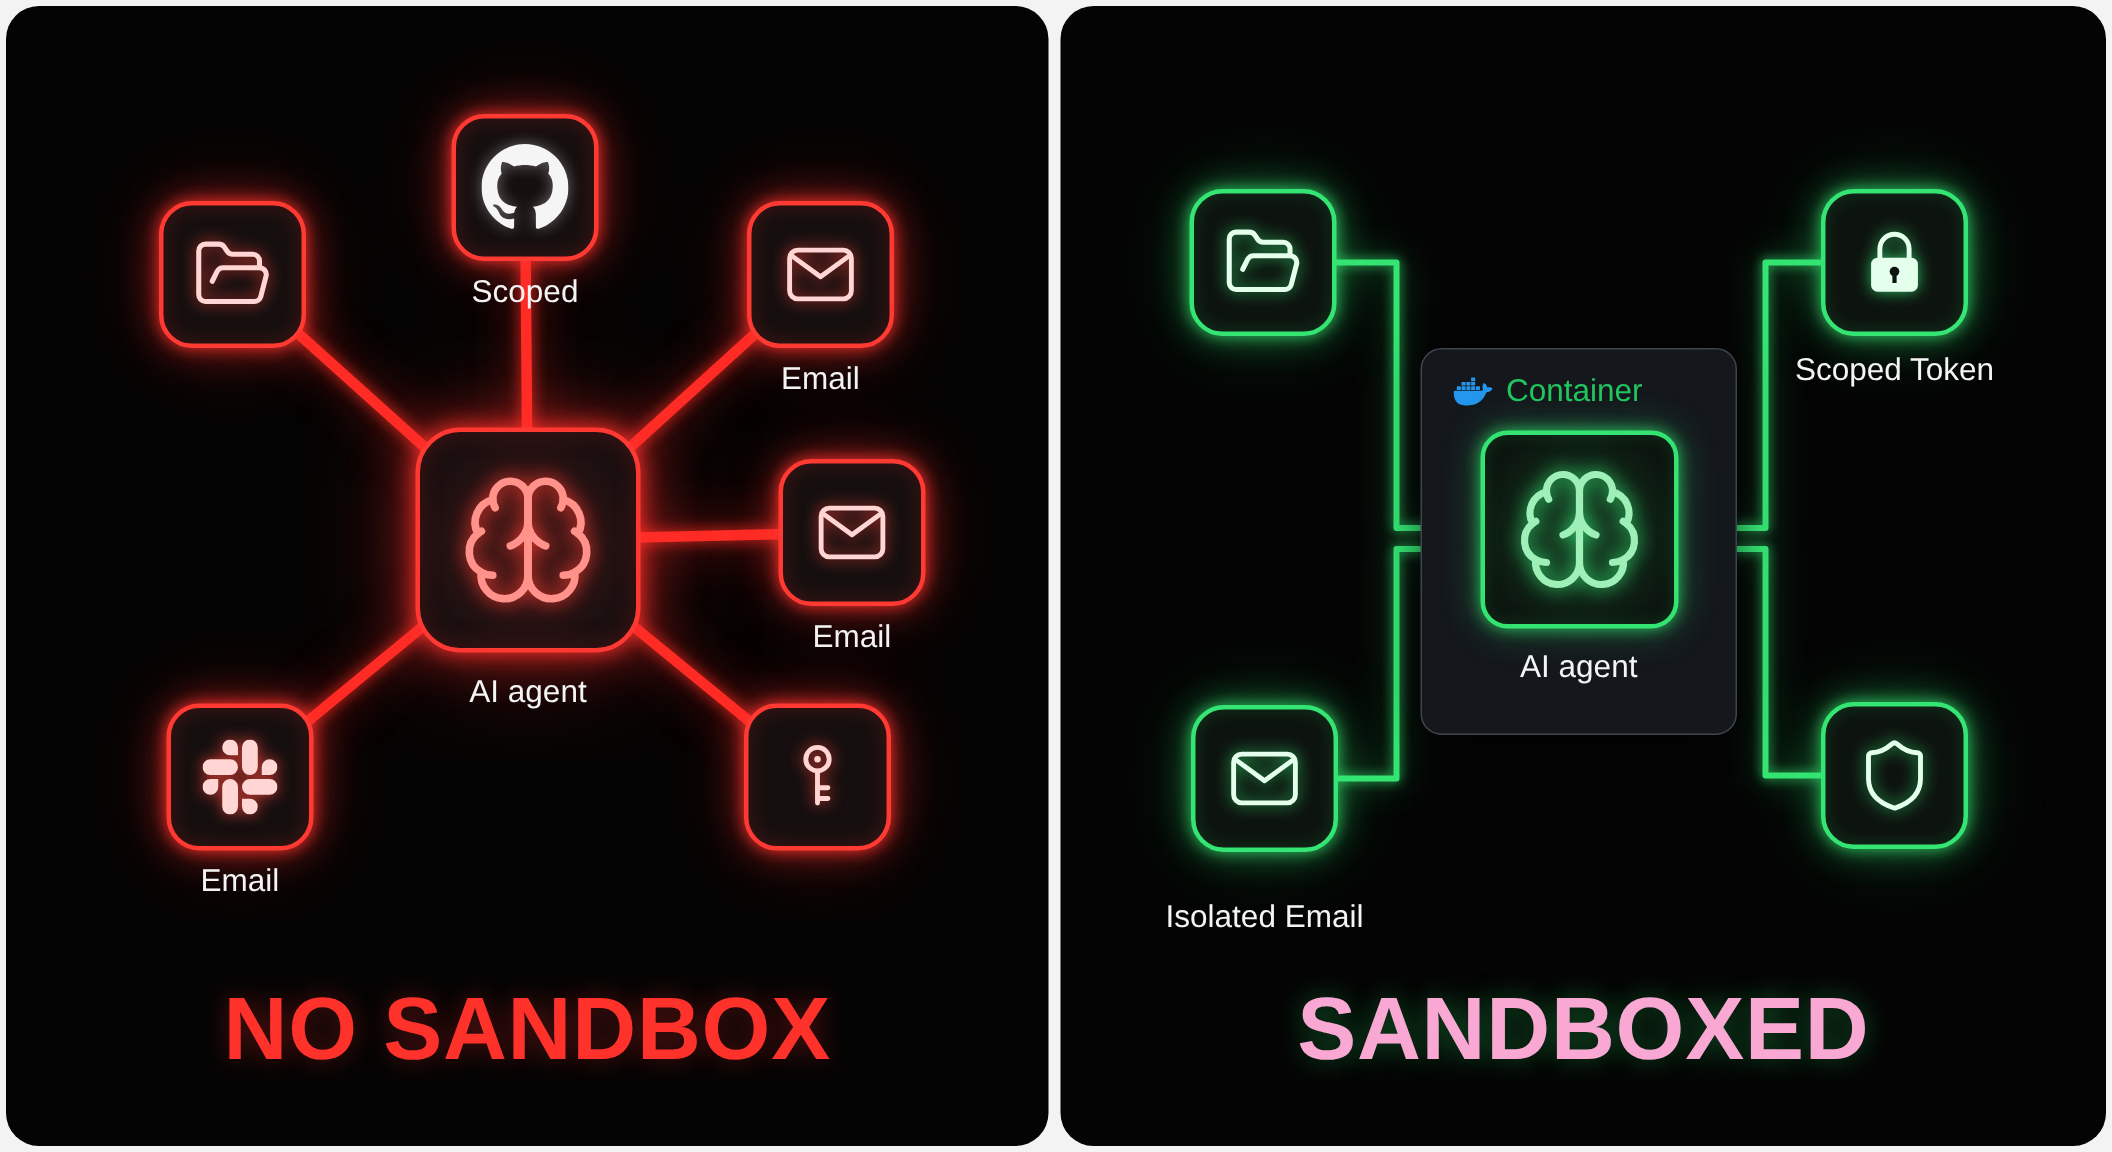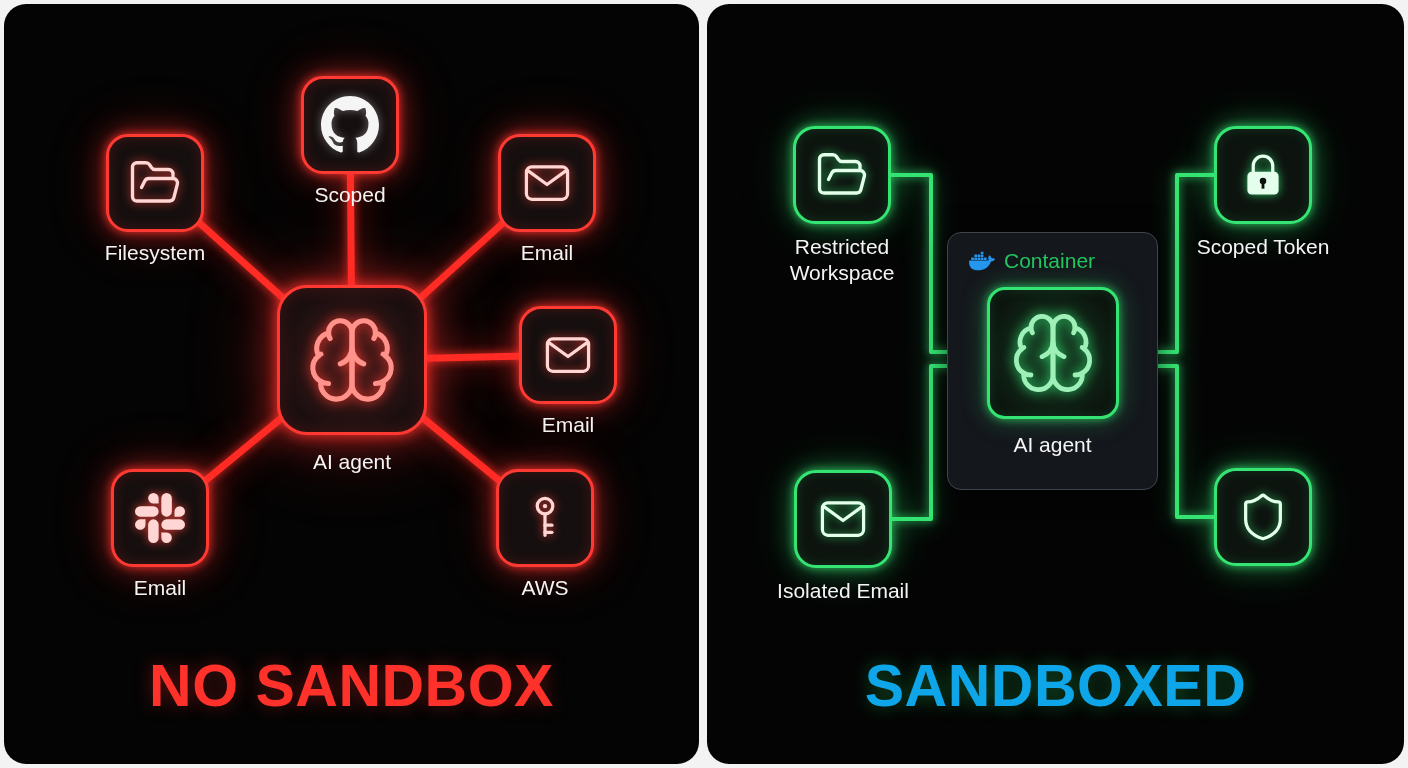--- a/index.html
+++ b/index.html
@@ -37,21 +37,21 @@
     background:#14171c;border:1.5px solid #3e454e;box-sizing:border-box;box-shadow:0 0 24px rgba(0,0,0,.6);}
   .container-header{display:flex;align-items:center;gap:9px;padding:15px 0 0 21px;}
   .container-title{color:#22c55e;font-size:21px;}
   .container-agent{position:absolute;left:39px;top:54px;width:132px;height:132px;border-radius:18px;background:#0c130e;
     border:3px solid #35e573;box-sizing:border-box;display:flex;align-items:center;justify-content:center;
     box-shadow:0 0 10px rgba(53,229,115,.7),0 0 26px rgba(53,229,115,.35),inset 0 0 12px rgba(53,229,115,.15);}
   .container-agent-label{position:absolute;left:0;right:0;top:200px;text-align:center;color:#f4f4f4;font-size:21px;}
 
   .panel-title{position:absolute;left:0;right:0;top:648px;text-align:center;font-size:59px;font-weight:800;letter-spacing:.5px;z-index:2;}
   .panel-title.red{color:#ff312b;text-shadow:0 0 18px rgba(255,49,43,.35);}
-  .panel-title.green{color:#0ea5e9;text-shadow:0 0 18px rgba(44,229,99,.35);text-align:center;}
+  .panel-title.green{color:#f9a8d4;text-shadow:0 0 18px rgba(44,229,99,.35);text-align:center;}
 </style>
 </head>
 <body>
 
 <div class="stage">
 
   <div class="panel panel-left">
 
     <svg class="wires red-wires" width="695" height="760" viewBox="0 0 695 760">
       <line x1="348" y1="356" x2="151" y2="179"></line>
@@ -60,21 +60,20 @@
       <line x1="348" y1="356" x2="564" y2="351"></line>
       <line x1="348" y1="356" x2="156" y2="514"></line>
       <line x1="348" y1="356" x2="541" y2="514"></line>
     </svg>
 
     <div class="node red" style="left:102px;top:130px;">
       <svg class="red-icon" width="54" height="54" viewBox="0 0 24 24" fill="none" stroke="currentColor" stroke-width="1.5" stroke-linecap="round" stroke-linejoin="round">
         <path d="m6 14 1.45-2.9A2 2 0 0 1 9.24 10H20a2 2 0 0 1 1.94 2.5l-1.55 6a2 2 0 0 1-1.94 1.5H4a2 2 0 0 1-2-2V5a2 2 0 0 1 2-2h3.93a2 2 0 0 1 1.66.9l.82 1.2a2 2 0 0 0 1.66.9H18a2 2 0 0 1 2 2v2"></path>
       </svg>
     </div>
-    <div class="node-label" style="left:41px;top:236px;">Filesystem</div>
 
     <div class="node red" style="left:297px;top:72px;">
       <svg class="github-mark" width="58" height="58" viewBox="0 0 24 24" fill="#f5f5f5">
         <path d="M12 0c-6.626 0-12 5.373-12 12 0 5.302 3.438 9.8 8.207 11.387.599.111.793-.261.793-.577v-2.234c-3.338.726-4.033-1.416-4.033-1.416-.546-1.387-1.333-1.756-1.333-1.756-1.089-.745.083-.729.083-.729 1.205.084 1.839 1.237 1.839 1.237 1.07 1.834 2.807 1.304 3.492.997.107-.775.418-1.305.762-1.604-2.665-.305-5.467-1.334-5.467-5.931 0-1.311.469-2.381 1.236-3.221-.124-.303-.535-1.524.117-3.176 0 0 1.008-.322 3.301 1.23.957-.266 1.983-.399 3.003-.404 1.02.005 2.047.138 3.006.404 2.291-1.552 3.297-1.23 3.297-1.23.653 1.653.242 2.874.118 3.176.77.84 1.235 1.911 1.235 3.221 0 4.609-2.807 5.624-5.479 5.921.43.372.823 1.102.823 2.222v3.293c0 .319.192.694.801.576 4.765-1.589 8.199-6.086 8.199-11.386 0-6.627-5.373-12-12-12z"></path>
       </svg>
     </div>
     <div class="node-label" style="left:236px;top:178px;">Scoped</div>
 
     <div class="node red" style="left:494px;top:130px;">
       <svg class="red-icon" width="52" height="52" viewBox="0 0 24 24" fill="none" stroke="currentColor" stroke-width="1.5" stroke-linecap="round" stroke-linejoin="round">
@@ -116,40 +115,38 @@
 
     <div class="node red" style="left:492px;top:465px;">
       <svg class="red-icon" width="52" height="52" viewBox="0 0 24 24" fill="none" stroke="currentColor" stroke-width="1.5" stroke-linecap="round" stroke-linejoin="round">
         <circle cx="12" cy="6.5" r="3.6"></circle>
         <circle cx="12" cy="6.5" r="1" fill="currentColor" stroke="none"></circle>
         <path d="M12 10.2V20"></path>
         <path d="M12 15.3h3.2"></path>
         <path d="M12 18.6h3.2"></path>
       </svg>
     </div>
-    <div class="node-label" style="left:431px;top:571px;">AWS</div>
 
     <div class="panel-title red">NO SANDBOX</div>
   </div>
 
   <div class="panel panel-right">
 
     <svg class="wires green-wires" width="697" height="760" viewBox="0 0 697 760">
       <path d="M183 171 H224 V348 H240"></path>
       <path d="M185 515 H224 V362 H240"></path>
       <path d="M451 348 H470 V171 H507"></path>
       <path d="M451 362 H470 V513 H507"></path>
     </svg>
 
     <div class="node green" style="left:86px;top:122px;">
       <svg class="green-icon" width="54" height="54" viewBox="0 0 24 24" fill="none" stroke="currentColor" stroke-width="1.5" stroke-linecap="round" stroke-linejoin="round">
         <path d="m6 14 1.45-2.9A2 2 0 0 1 9.24 10H20a2 2 0 0 1 1.94 2.5l-1.55 6a2 2 0 0 1-1.94 1.5H4a2 2 0 0 1-2-2V5a2 2 0 0 1 2-2h3.93a2 2 0 0 1 1.66.9l.82 1.2a2 2 0 0 0 1.66.9H18a2 2 0 0 1 2 2v2"></path>
       </svg>
     </div>
-    <div class="node-label narrow" style="left:50px;top:230px;">Restricted Workspace</div>
 
     <div class="node green" style="left:507px;top:122px;">
       <svg class="green-icon" width="52" height="52" viewBox="0 0 24 24" fill="none" stroke="currentColor" stroke-width="1.5" stroke-linecap="round" stroke-linejoin="round">
         <path d="M7.5 10.5V7.8a4.5 4.5 0 0 1 9 0v2.7"></path>
         <rect x="4.8" y="10.5" width="14.4" height="10.5" rx="2" fill="currentColor" stroke="none"></rect>
         <circle cx="12" cy="14.8" r="1.5" fill="#0d140f" stroke="none"></circle>
         <rect x="11.35" y="15.3" width="1.3" height="3" fill="#0d140f" stroke="none"></rect>
       </svg>
     </div>
     <div class="node-label narrow" style="left:471px;top:230px;">Scoped Token</div>
@@ -176,21 +173,21 @@
       </div>
       <div class="container-agent-label">AI agent</div>
     </div>
 
     <div class="node green" style="left:87px;top:466px;">
       <svg class="green-icon" width="52" height="52" viewBox="0 0 24 24" fill="none" stroke="currentColor" stroke-width="1.5" stroke-linecap="round" stroke-linejoin="round">
         <rect x="2.5" y="4.5" width="19" height="15" rx="2.5"></rect>
         <path d="m3.5 6.5 8.5 6.2 8.5-6.2"></path>
       </svg>
     </div>
-    <div class="node-label narrow" style="left:51px;top:574px;">Isolated Email</div>
+    <div class="node-label narrow" style="left:51px;top:595px;">Isolated Email</div>
 
     <div class="node green" style="left:507px;top:464px;">
       <svg class="green-icon" width="52" height="52" viewBox="0 0 24 24" fill="none" stroke="currentColor" stroke-width="1.5" stroke-linecap="round" stroke-linejoin="round">
         <path d="M20 13c0 5-3.5 7.5-7.66 8.95a1 1 0 0 1-.67-.01C7.5 20.5 4 18 4 13V6a1 1 0 0 1 1-1c2 0 4.5-1.2 6.24-2.72a1.17 1.17 0 0 1 1.52 0C14.51 3.81 17 5 19 5a1 1 0 0 1 1 1z"></path>
       </svg>
     </div>
 
     <div class="panel-title green">SANDBOXED</div>
   </div>
 

